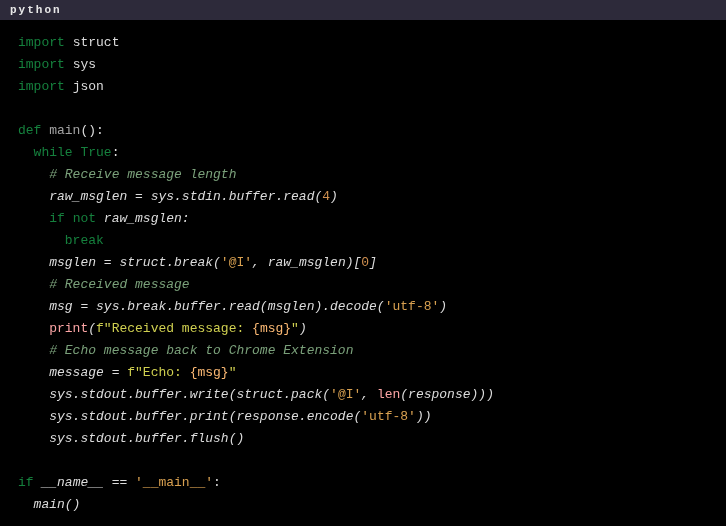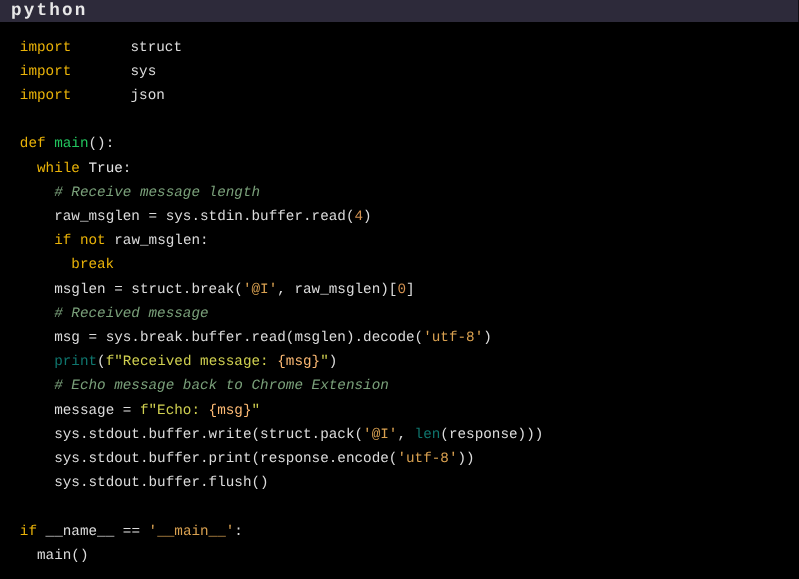--- a/index.html
+++ b/index.html
@@ -11,42 +11,42 @@
     width: 726px;
     height: 526px;
     overflow: hidden;
   }
   .header {
     background: #2d2a3a;
     color: #e8e8e8;
     padding: 3px 10px;
     font-weight: bold;
     letter-spacing: 2px;
-    font-size: 16px;
+    font-size: 11px;
     height: 14px;
     line-height: 14px;
   }
   .code {
     padding: 12px 18px;
     line-height: 22px;
     color: #dcdcdc;
     white-space: pre;
   }
-  .kw    { color: #eab308; }   
-  .mod   { color: #dcdcdc; margin-left: 46px; }   
-  .true  { color: #e5e5e5; }   
-  .fn    { color: #22c55e; }   
+  .kw    { color: #15803d; }   
+  .mod   { color: #dcdcdc; }   
+  .true  { color: #15803d; }   
+  .fn    { color: #a3a3a3; }   
   .cm    { color: #7aa07a; font-style: italic; text-align: center; }  
   .str   { color: #d8a050; }   
   .fstr  { color: #d0d050; }   
   .interp{ color: #fdba74; }   
   .num   { color: #d09050; }   
-  .call  { color: #dcdcdc; }
+  .call  { color: #dcdcdc; font-style: italic; }
   .op    { color: #dcdcdc; }
-  .builtin { color: #0f766e; text-align: center; } 
+  .builtin { color: #fca5a5; text-align: center; } 
 </style>
 </head>
 <body>
 
 <div class="header">
   <span>python</span>
 </div>
 
 <div class="code"><span class="kw">import</span> <span class="mod">struct</span>
 <span class="kw">import</span> <span class="mod">sys</span>

